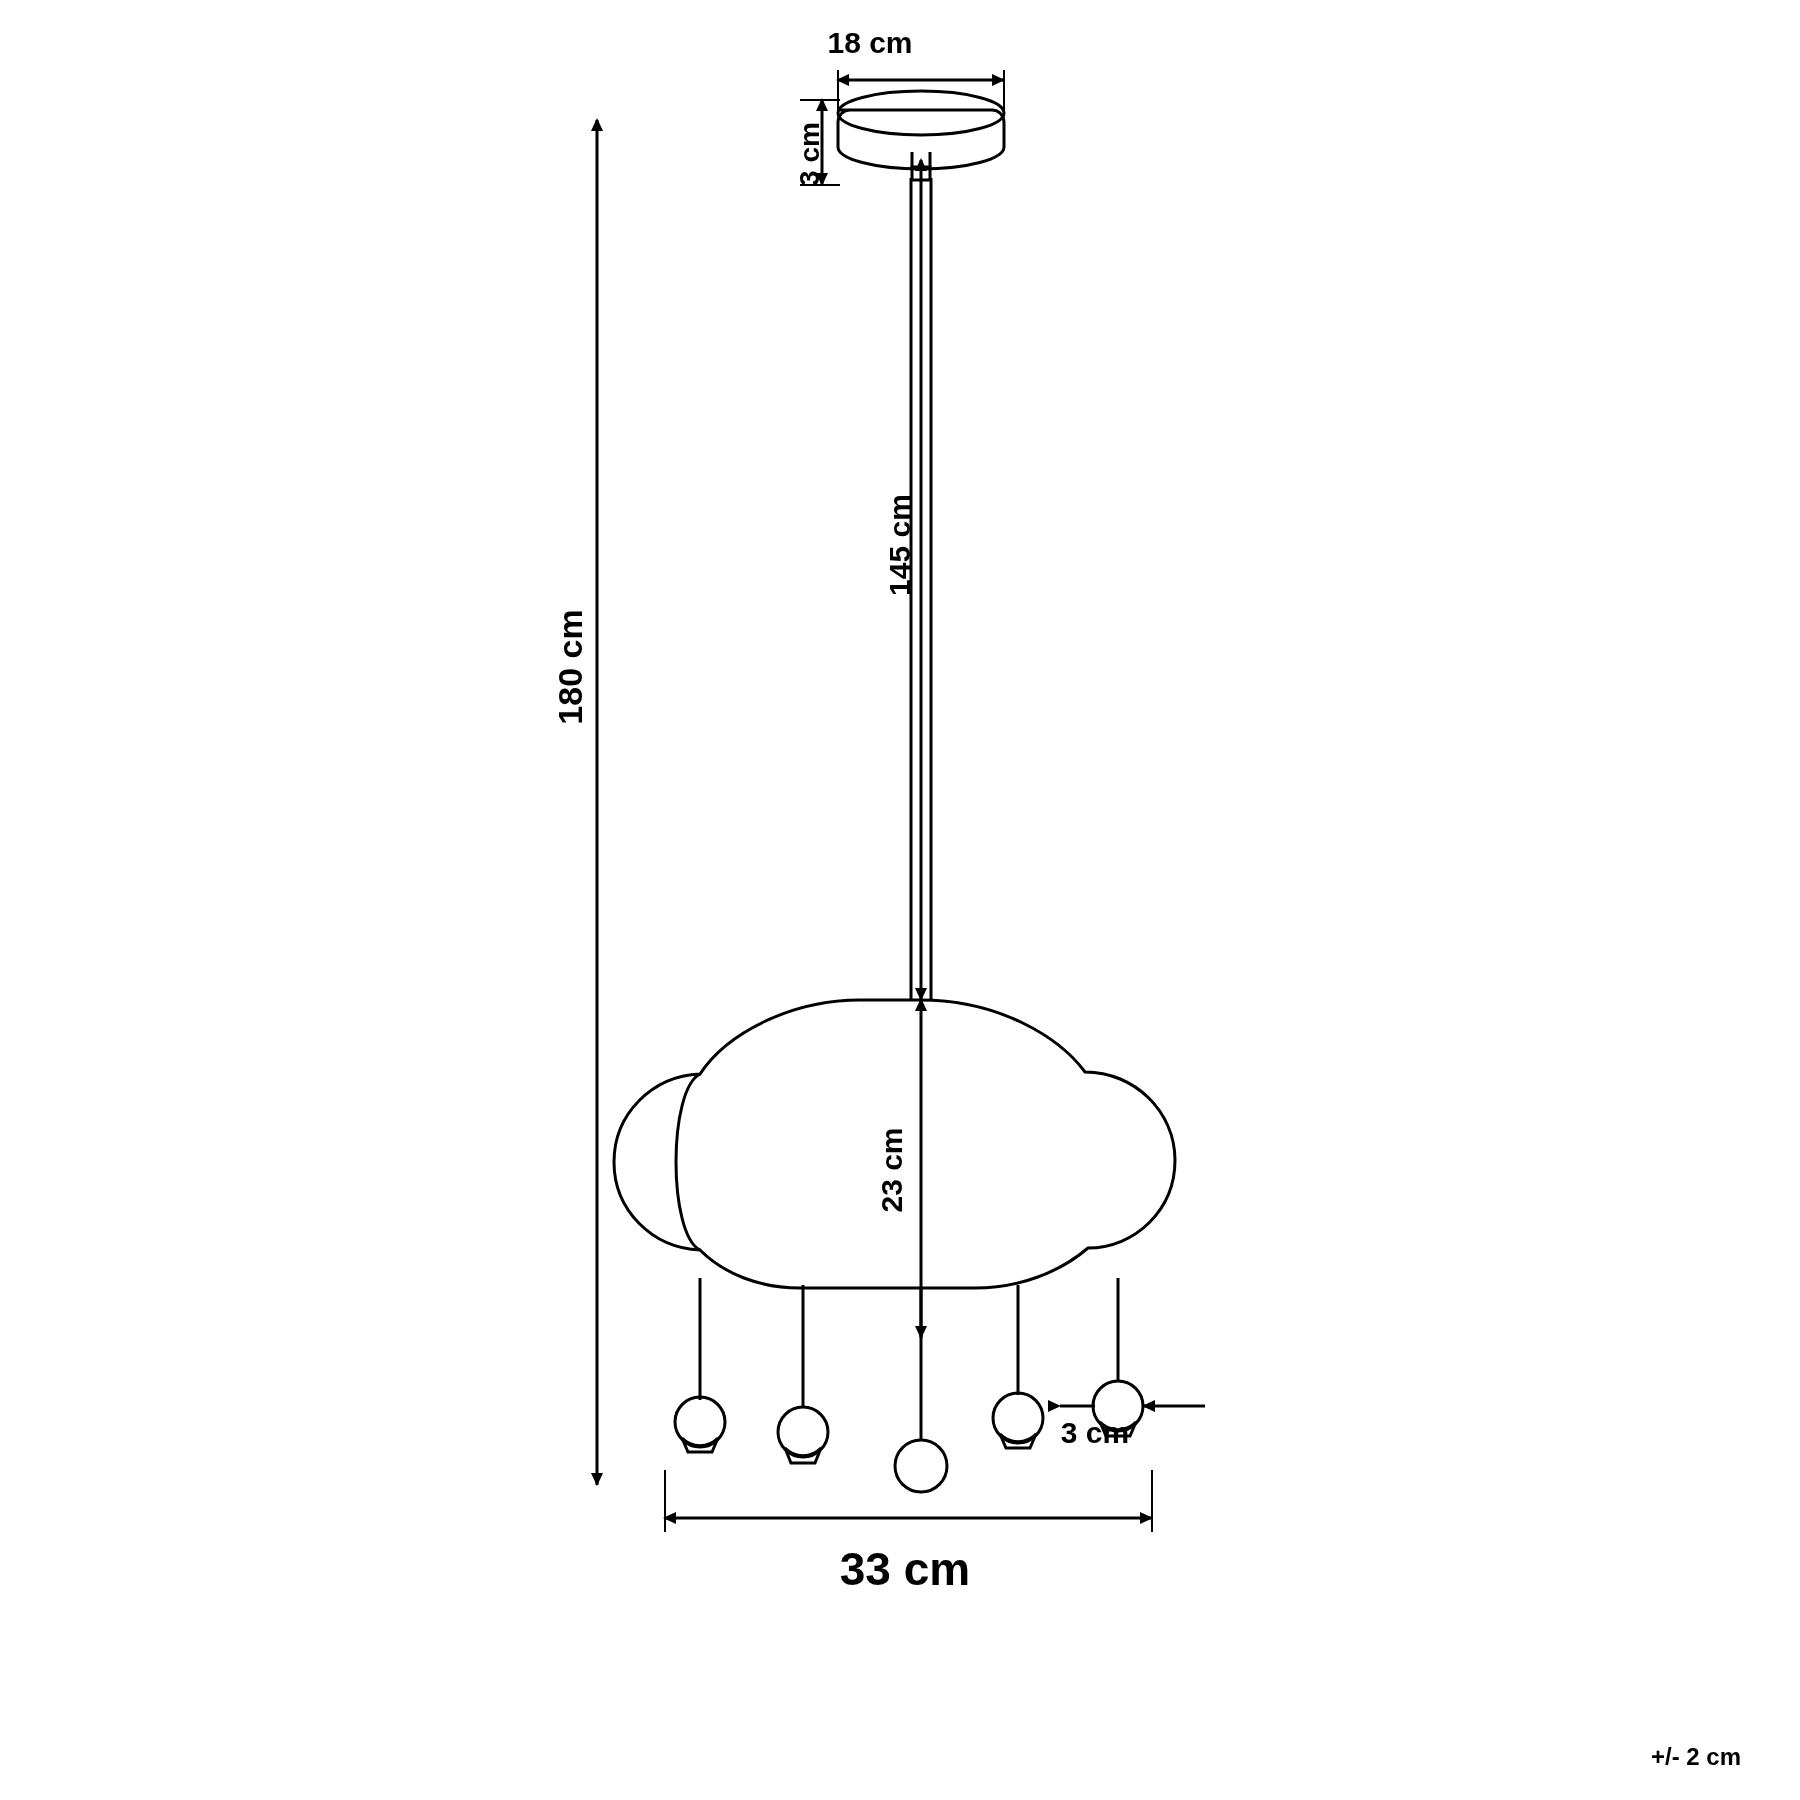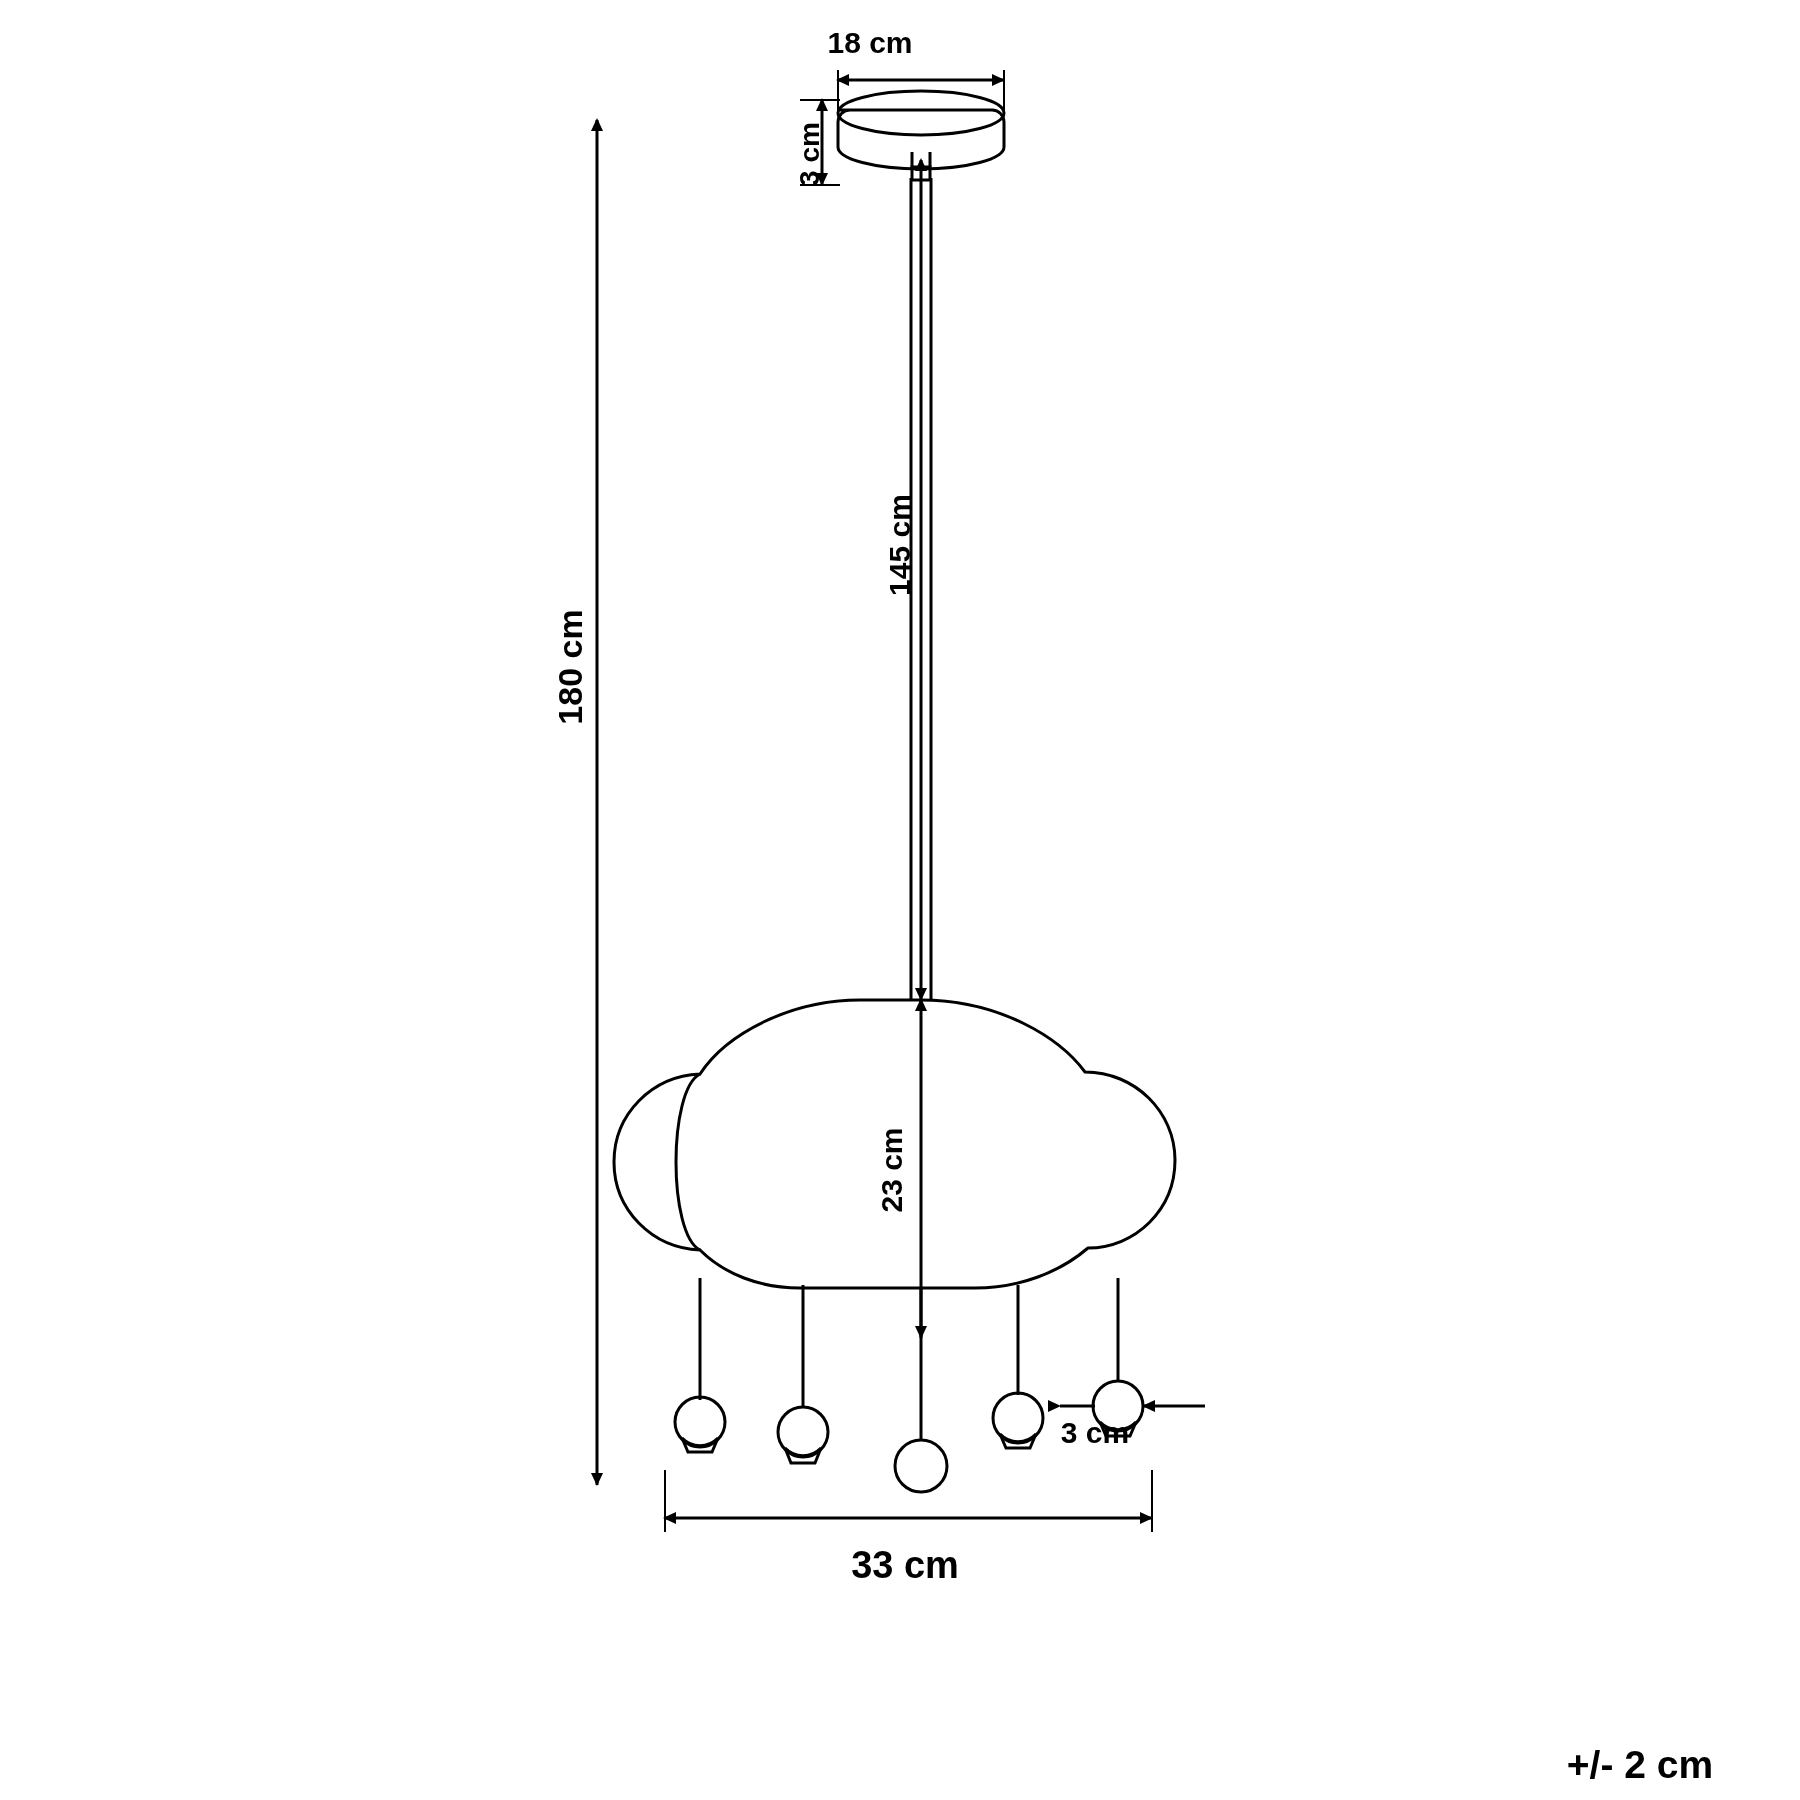--- a/index.html
+++ b/index.html
@@ -33,22 +33,22 @@
   .rot90 {
     transform: rotate(-90deg);
     transform-origin: 50% 50%;
   }
   .lbl-180 { left: 512px;  top: 650px;  font-size: 34px; }
   .lbl-145 { left: 849px;  top: 530px;  font-size: 30px; }
   .lbl-23  { left: 849px;  top: 1155px; font-size: 30px; }
   .lbl-12  { left: 870px;  top: 28px;   font-size: 30px; transform: translateX(-50%); }
   .lbl-3v  { left: 778px;  top: 140px;  font-size: 28px; }
   .lbl-3h  { left: 1095px; top: 1418px; font-size: 30px; transform: translateX(-50%); }
-  .lbl-33  { left: 905px;  top: 1546px; font-size: 38px; transform: translateX(-50%); }
-  .lbl-tol { left: 1640px; top: 1745px; font-size: 39px; transform: translateX(-50%); }
+  .lbl-33  { left: 905px;  top: 1546px; font-size: 46px; transform: translateX(-50%); }
+  .lbl-tol { left: 1696px; top: 1745px; font-size: 24px; transform: translateX(-50%); }
 </style>
 </head>
 <body>
 
 <div id="page">
 
   <svg id="drawing" viewBox="0 0 1800 1800" xmlns="http://www.w3.org/2000/svg">
 
     <defs>
       <marker id="arrHead" markerWidth="14" markerHeight="12" refX="12" refY="6" orient="auto" markerUnits="userSpaceOnUse">

